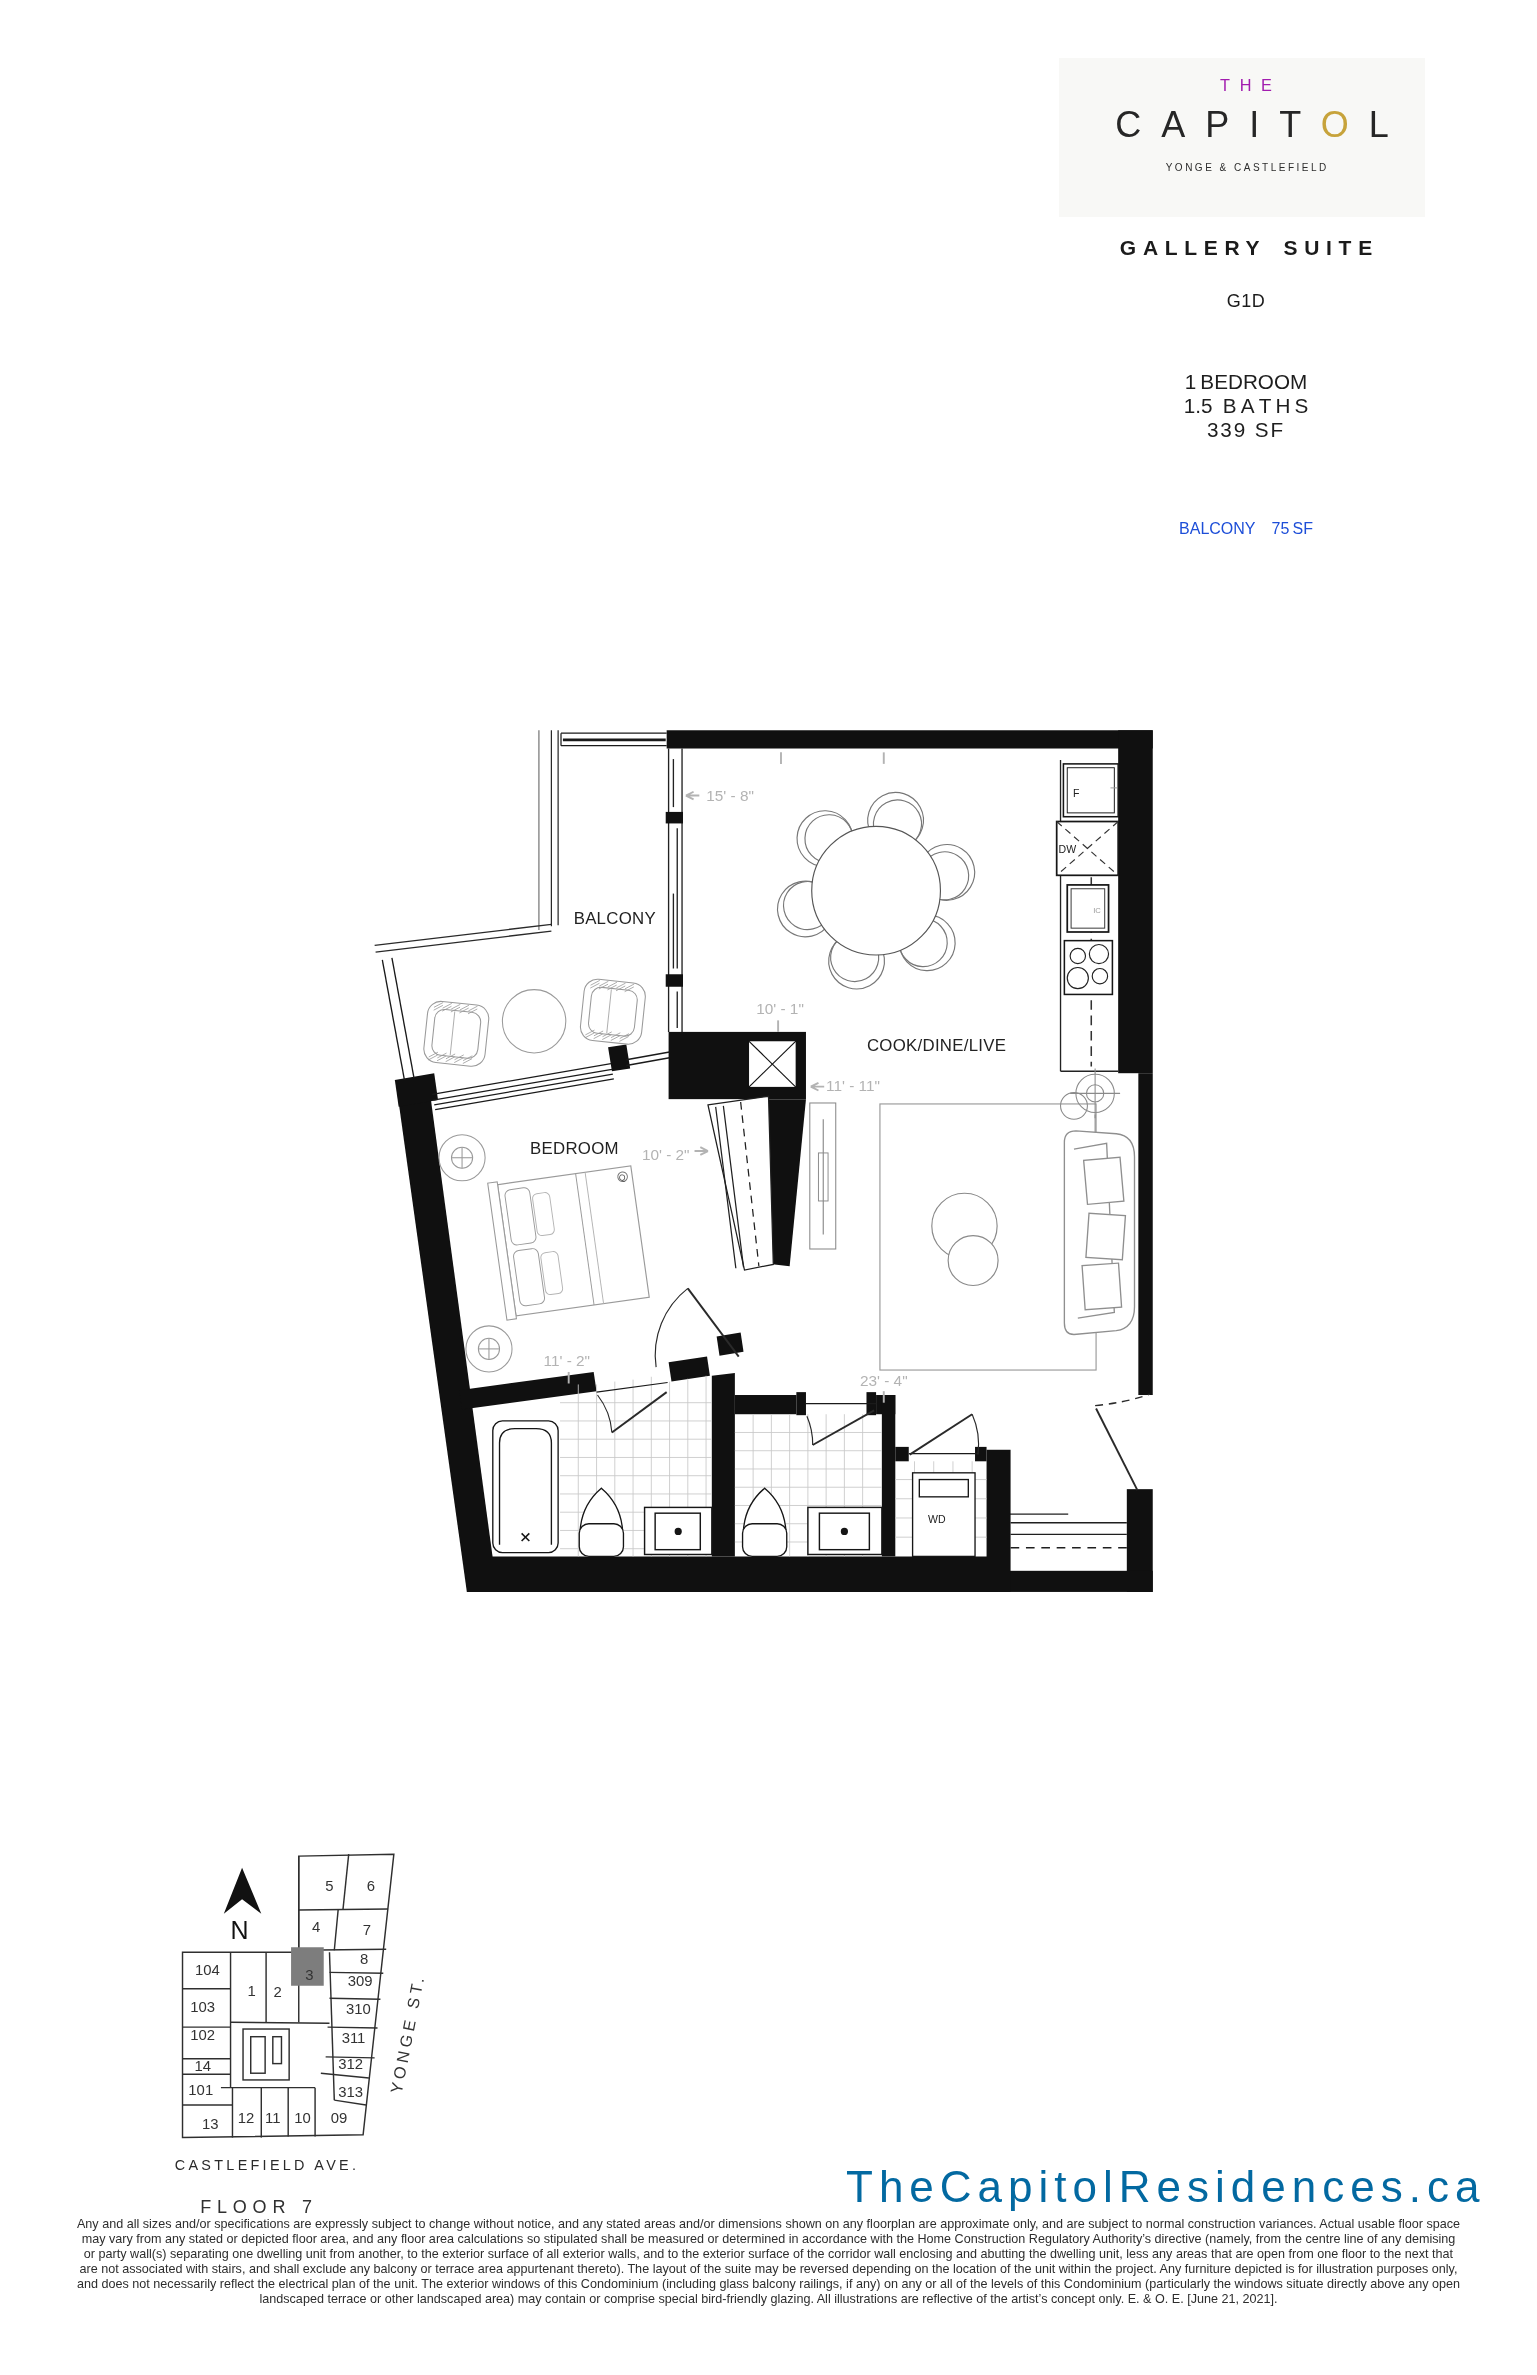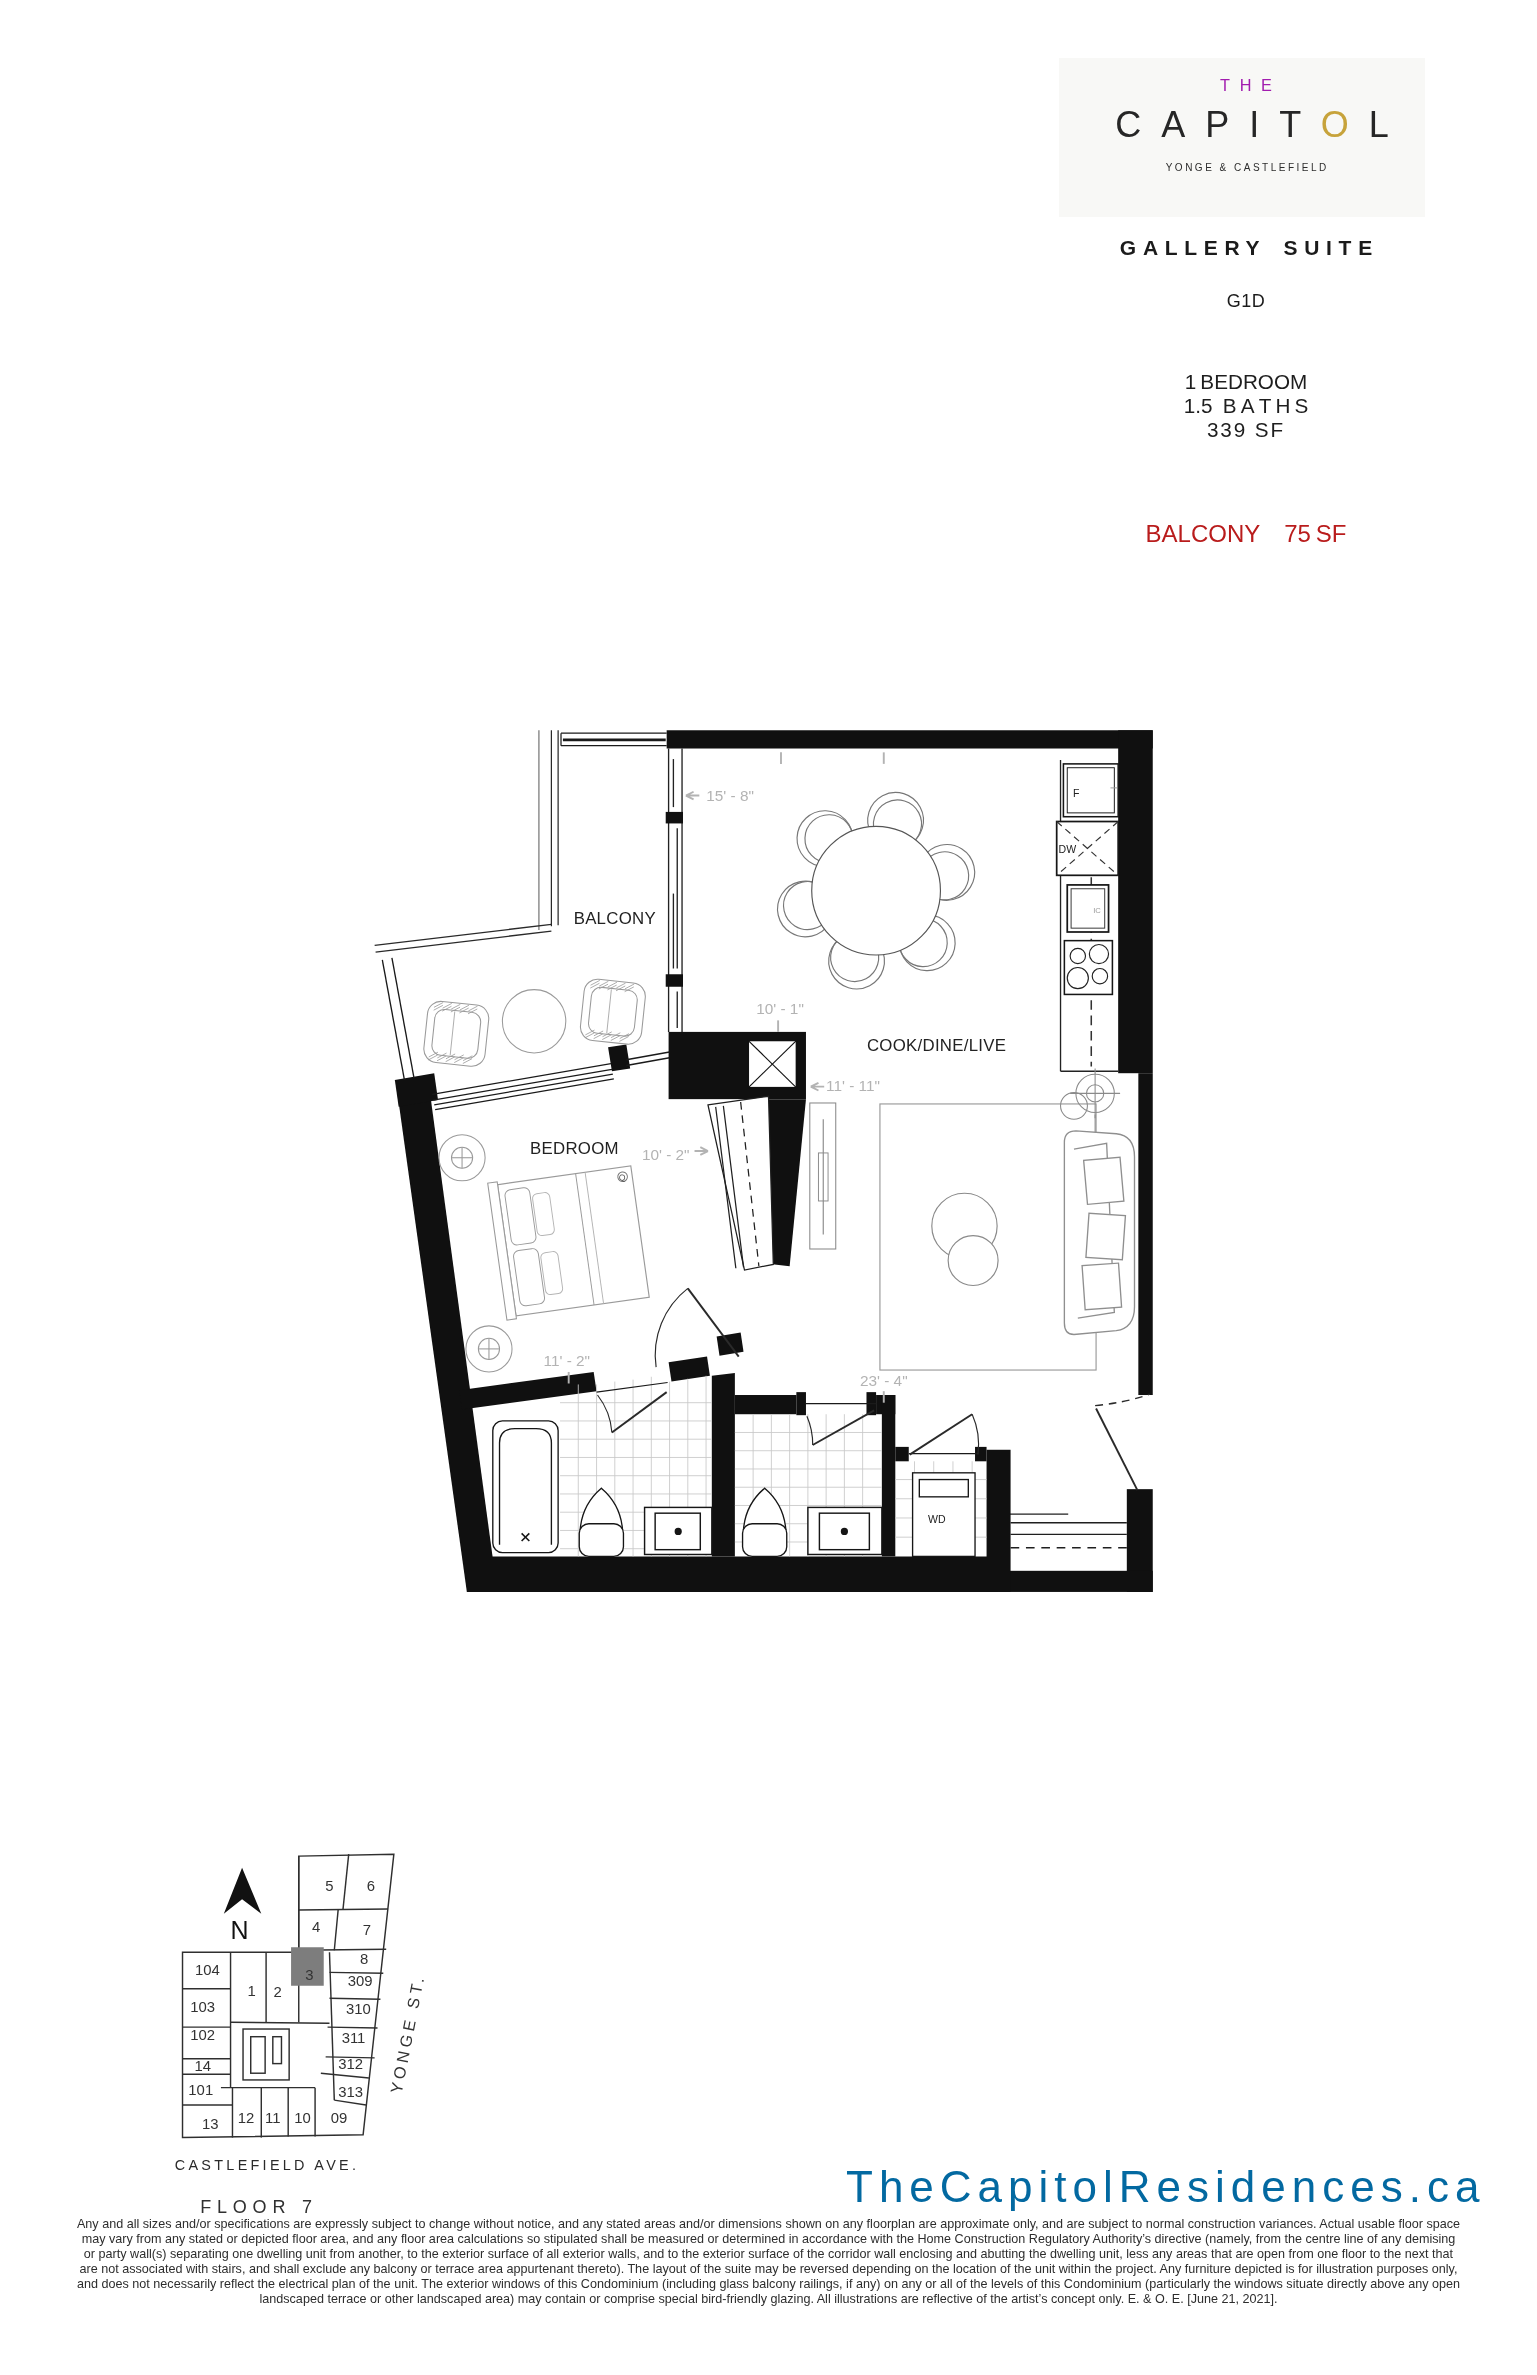--- a/index.html
+++ b/index.html
@@ -18,21 +18,21 @@
 <div class="abs ctr" style="left:1060px;top:104px;width:384px;font-family:Liberation Sans, sans-serif;font-size:36px;letter-spacing:20px;color:#262626;text-indent:20px;">CAPIT<span style="color:#c7a33b;">O</span>L</div>
 
 <div class="abs ctr" style="left:1054px;top:162px;width:384px;font-size:10px;letter-spacing:2.5px;color:#2c2c2c;text-indent:2.5px;">YONGE &amp; CASTLEFIELD</div>
 
 <div class="abs ctr" style="left:1054px;top:236px;width:384px;font-size:21px;font-weight:bold;letter-spacing:6.7px;color:#1b1b1b;text-indent:6.7px;">GALLERY SUITE</div>
 
 <div class="abs ctr" style="left:1054px;top:291px;width:384px;font-size:18px;font-weight:normal;letter-spacing:0.5px;color:#1b1b1b;">G1D</div>
 
 <div class="abs ctr" style="left:1054px;top:332px;width:384px;font-size:20.7px;line-height:24px;color:#1e1e1e;margin-top:38px;">1 BEDROOM<br>1.5 B A T H S<br><span style="letter-spacing:1.9px;">339 SF</span></div>
 
-<div class="abs ctr" style="left:1054px;top:520px;width:384px;font-size:24px;color:#b91c1c;">BALCONY  75 SF</div>
+<div class="abs ctr" style="left:1054px;top:520px;width:384px;font-size:16px;color:#1d4ed8;">BALCONY  75 SF</div>
 
 <svg class="abs" style="left:0;top:0;" width="1537" height="2376" viewBox="0 0 1600 2473" fill="none">
 <g stroke-linecap="butt">
 
 <g>
 
 <rect x="694" y="760" width="506" height="19" fill="#101010"></rect>
 
 <rect x="1164" y="760" width="36" height="357" fill="#101010"></rect>
 

